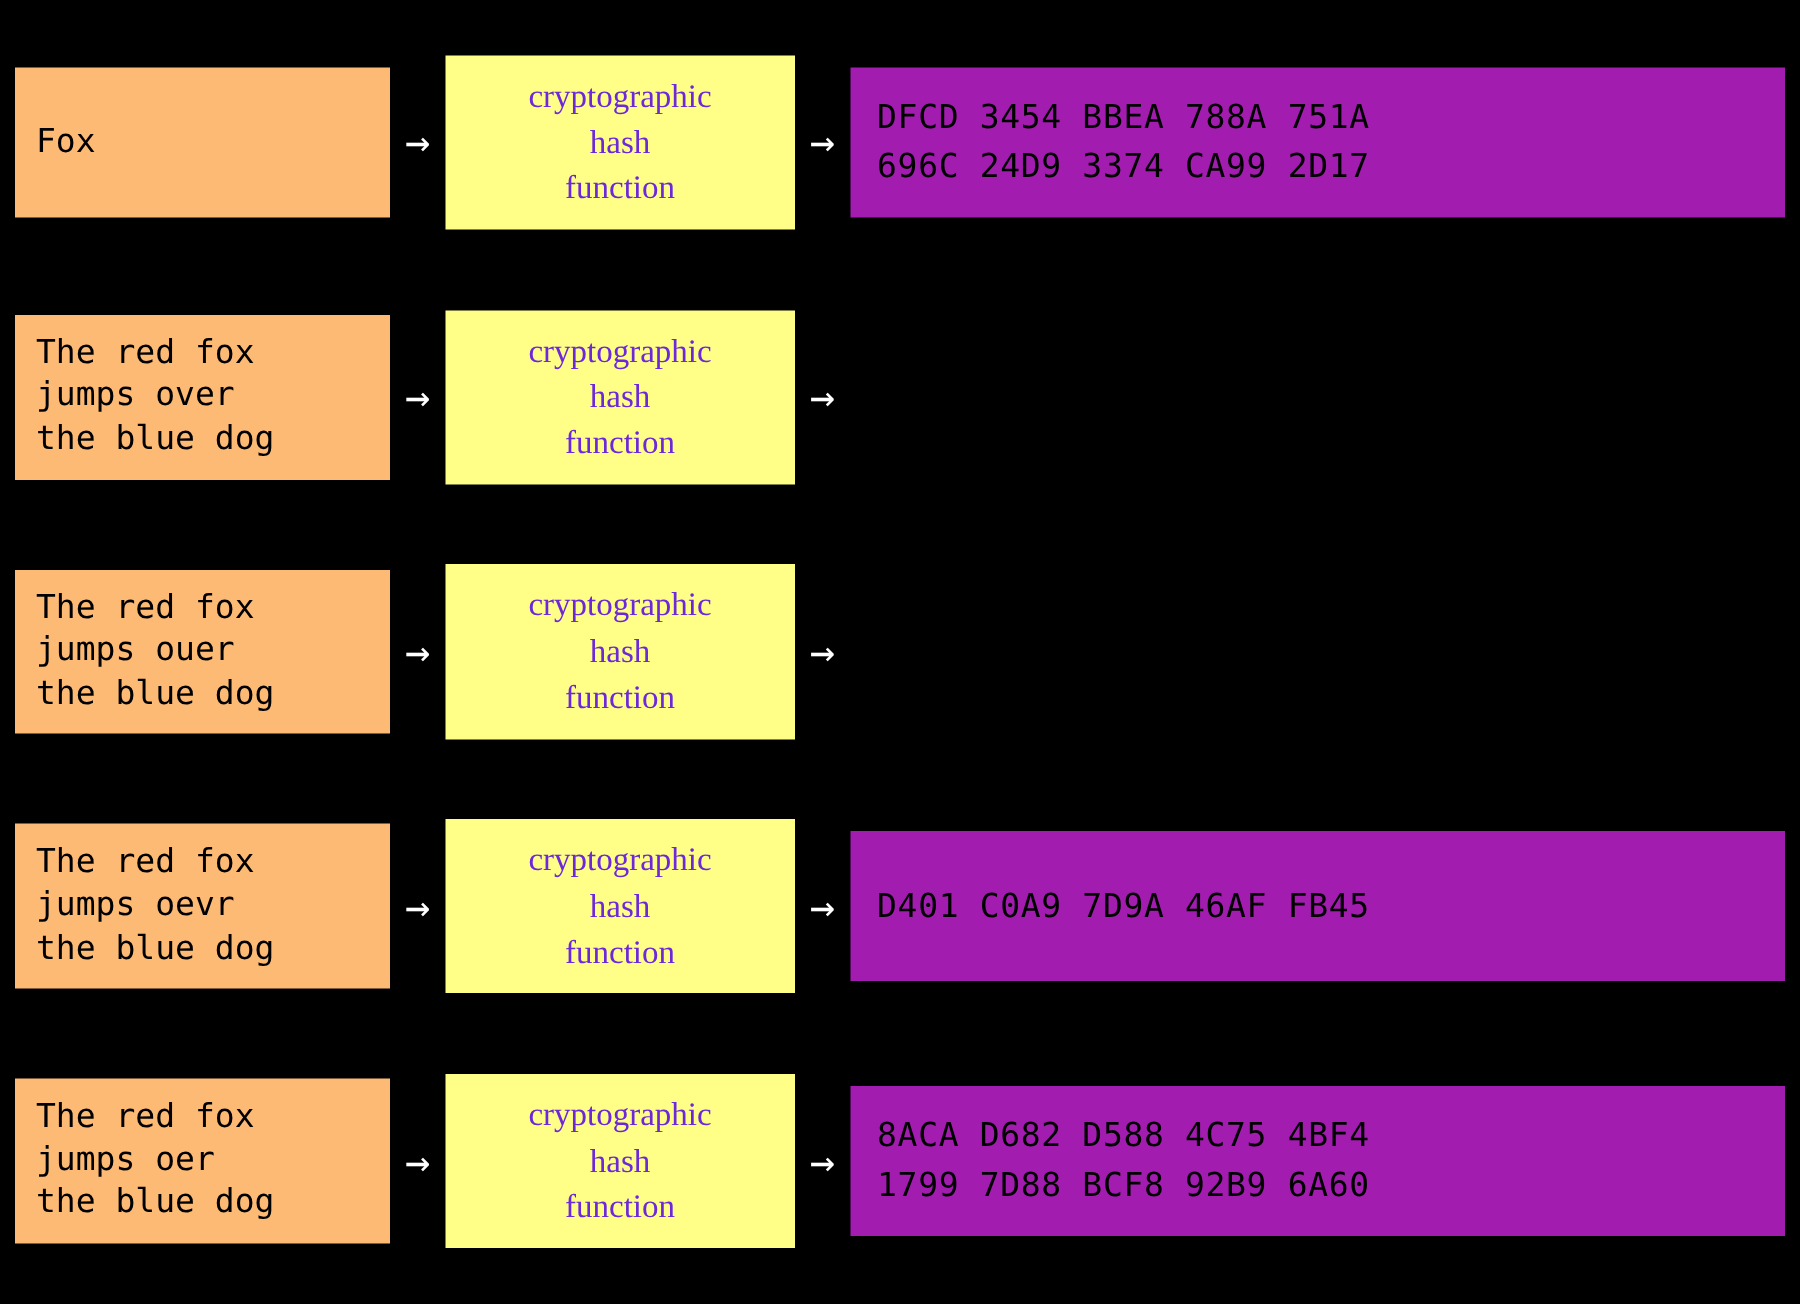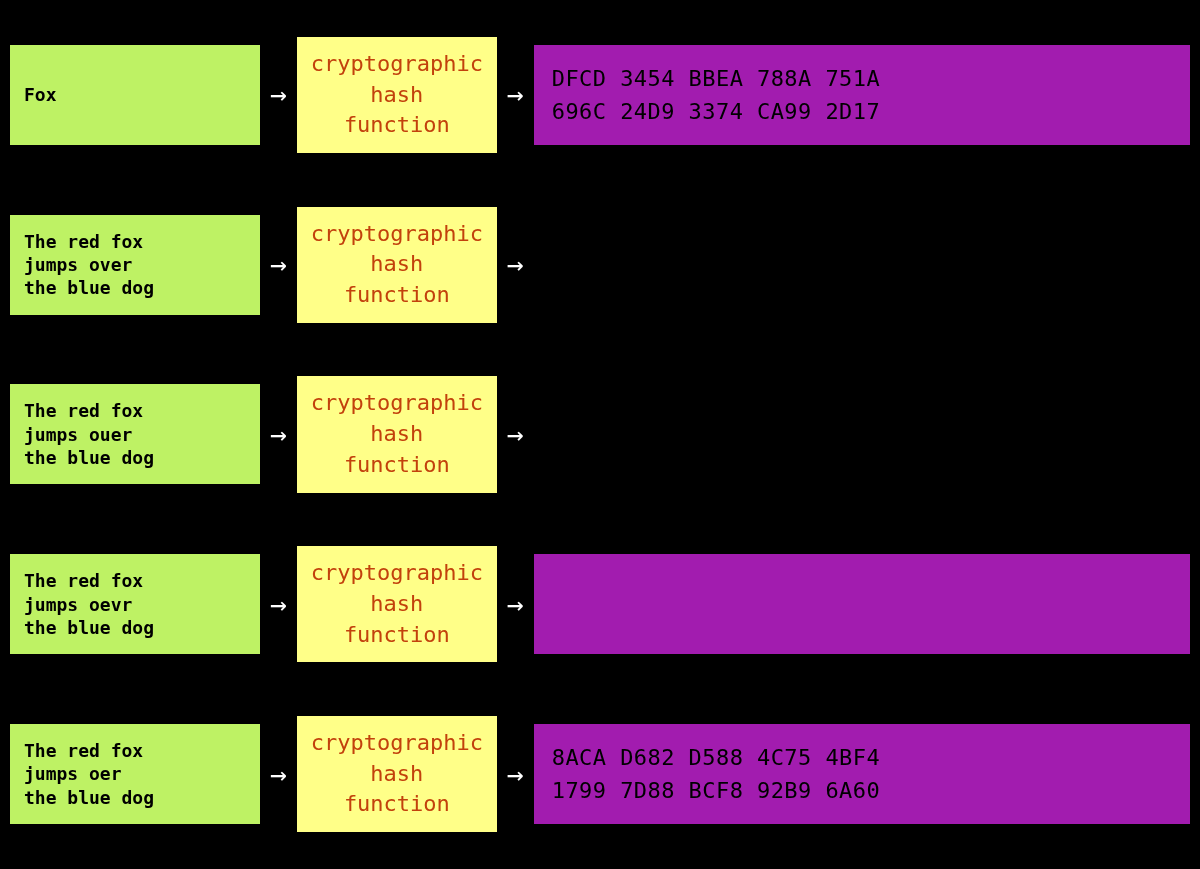--- a/index.html
+++ b/index.html
@@ -27,54 +27,55 @@
     .row {
       display: flex;
       flex-direction: row;
       align-items: center;
       flex: 1;
       padding: 8px 10px;
       gap: 0;
     }
 
     .input-box {
-      background-color: #bef264;
+      background-color: #fdba74;
       width: 250px;
       min-height: 100px;
       display: flex;
       align-items: center;
       justify-content: flex-start;
       padding: 12px 14px;
-      font-size: 18px;
-      font-weight: bold;
+      font-size: 22px;
+      font-weight: normal;
       color: #000;
       line-height: 1.3;
       flex-shrink: 0;
     }
 
     .arrow {
       color: #fff;
       font-size: 28px;
       padding: 0 10px;
       flex-shrink: 0;
     }
 
     .hash-box {
       background-color: #FFFF88;
-      width: 200px;
+      width: 233px;
       min-height: 100px;
       display: flex;
       align-items: center;
       justify-content: center;
       text-align: center;
       padding: 12px 10px;
       font-size: 22px;
-      color: #c2410c;
+      color: #6d28d9;
       line-height: 1.4;
       flex-shrink: 0;
+      font-family: Liberation Serif, serif;
     }
 
     .output-box {
       background-color: #a21caf;
       flex: 1;
       min-height: 100px;
       display: flex;
       align-items: center;
       justify-content: flex-start;
       padding: 12px 18px;
@@ -128,20 +129,21 @@
       <div class="input-box" style="white-space: pre-line;">The red fox
 jumps oevr
 the blue dog</div>
       <div class="arrow">→</div>
       <div class="hash-box" style="white-space: pre-line;">cryptographic
 hash
 function</div>
       <div class="arrow">→</div>
       <div class="output-box">
         <div>
+          <div>D401  C0A9  7D9A  46AF  FB45</div>
         </div>
       </div>
     </div>
     <div class="row">
       <div class="input-box" style="white-space: pre-line;">The red fox
 jumps oer
 the blue dog</div>
       <div class="arrow">→</div>
       <div class="hash-box" style="white-space: pre-line;">cryptographic
 hash

